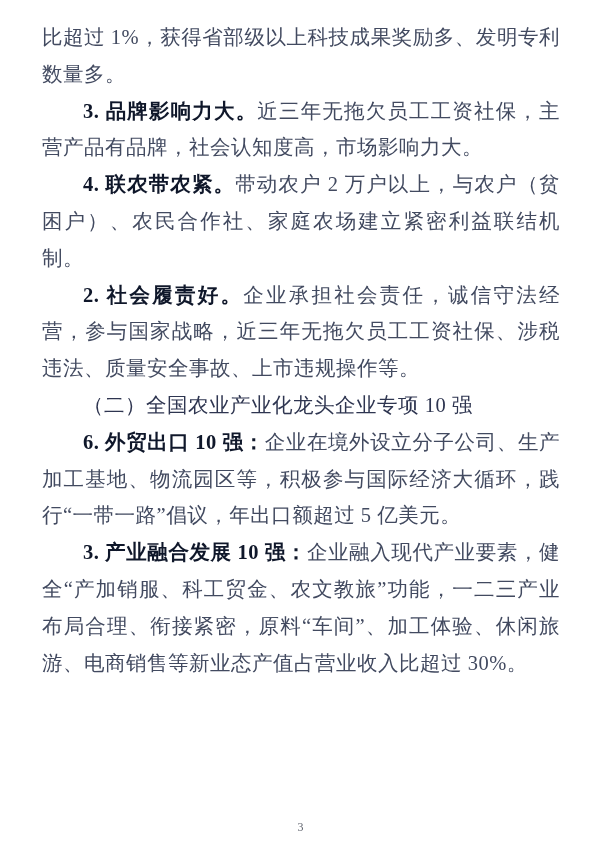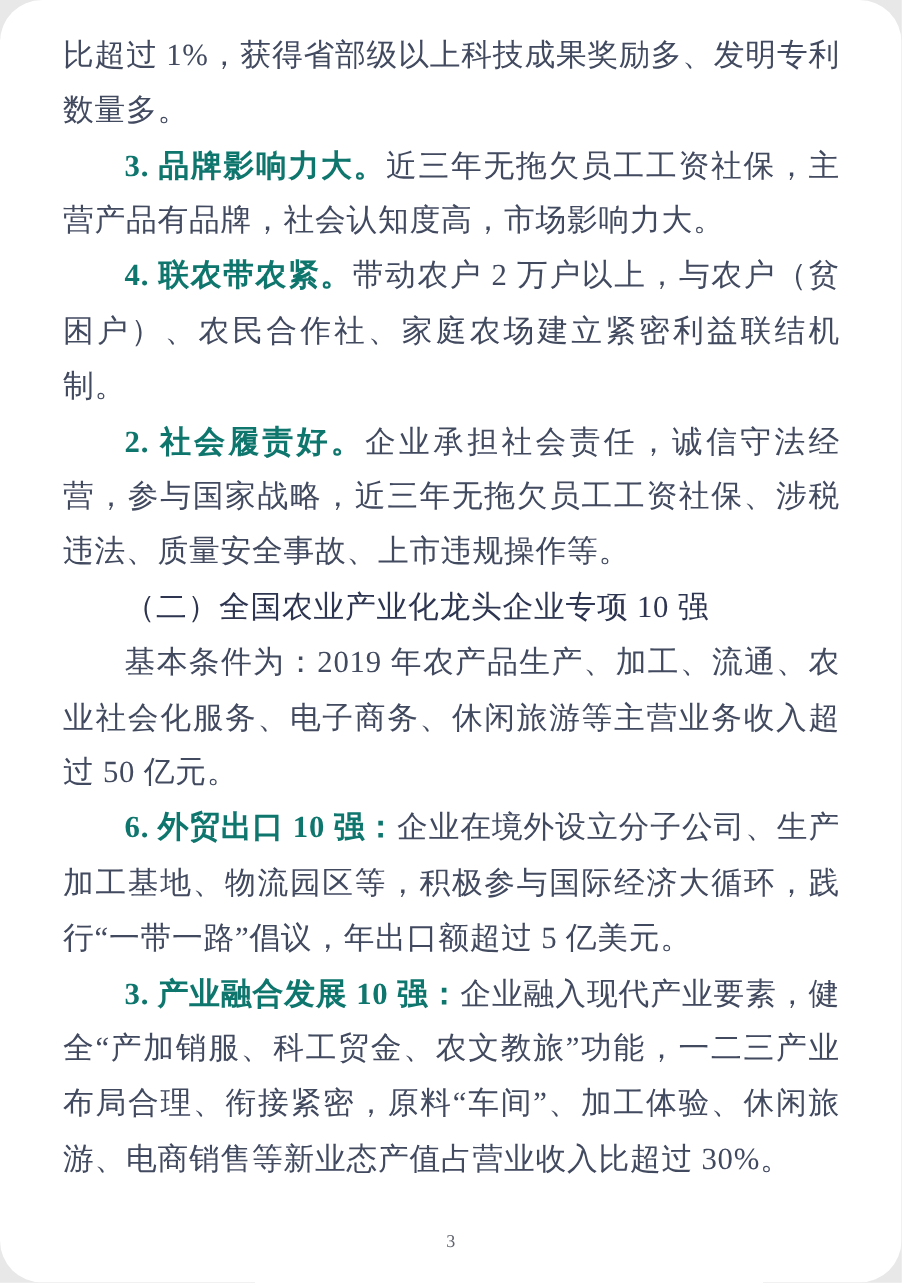--- a/index.html
+++ b/index.html
@@ -11,39 +11,38 @@
     position: relative;
     width: 601px;
     height: 855px;
     margin: 0 auto;
     background: #ffffff;
     overflow: hidden;
     font-family: "Liberation Serif", "DejaVu Serif", serif;
     color: #424a60;
     box-sizing: border-box;
     padding: 19px 41px 0 42px;
-    border-radius: 28px;
   }
   .body-text {
     font-size: 20.5px;
     line-height: 36.8px;
     letter-spacing: 0.5px;
   }
   .para {
     margin: 0;
     text-indent: 2em;
     text-align: justify;
     text-justify: inter-character;
   }
   .para.no-indent {
     text-indent: 0;
   }
   .lead {
     font-weight: bold;
-    color: #0f766e;
+    color: #0f172a;
   }
   .heading {
     font-weight: normal;
     color: #2e3550;
     text-align: left;
   }
   .page-number {
     position: absolute;
     bottom: 20px;
     left: 0;
@@ -63,21 +62,20 @@
     <p class="para no-indent"><span>比超过 1%，获得省部级以上科技成果奖励多、发明专利数量多。</span></p>
 
     <p class="para"><span class="lead">3. 品牌影响力大。</span><span>近三年无拖欠员工工资社保，主营产品有品牌，社会认知度高，市场影响力大。</span></p>
 
     <p class="para"><span class="lead">4. 联农带农紧。</span><span>带动农户 2 万户以上，与农户（贫困户）、农民合作社、家庭农场建立紧密利益联结机制。</span></p>
 
     <p class="para"><span class="lead">2. 社会履责好。</span><span>企业承担社会责任，诚信守法经营，参与国家战略，近三年无拖欠员工工资社保、涉税违法、质量安全事故、上市违规操作等。</span></p>
 
     <p class="para heading"><span>（二）全国农业产业化龙头企业专项 10 强</span></p>
 
-    <p class="para"><span>基本条件为：2019 年农产品生产、加工、流通、农业社会化服务、电子商务、休闲旅游等主营业务收入超过 50 亿元。</span></p>
 
 
     <p class="para"><span class="lead">6. 外贸出口 10 强：</span><span>企业在境外设立分子公司、生产加工基地、物流园区等，积极参与国际经济大循环，践行“一带一路”倡议，年出口额超过 5 亿美元。</span></p>
 
     <p class="para"><span class="lead">3. 产业融合发展 10 强：</span><span>企业融入现代产业要素，健全“产加销服、科工贸金、农文教旅”功能，一二三产业布局合理、衔接紧密，原料“车间”、加工体验、休闲旅游、电商销售等新业态产值占营业收入比超过 30%。</span></p>
 
   </div>
 
   <div class="page-number">3</div>
 </div>

